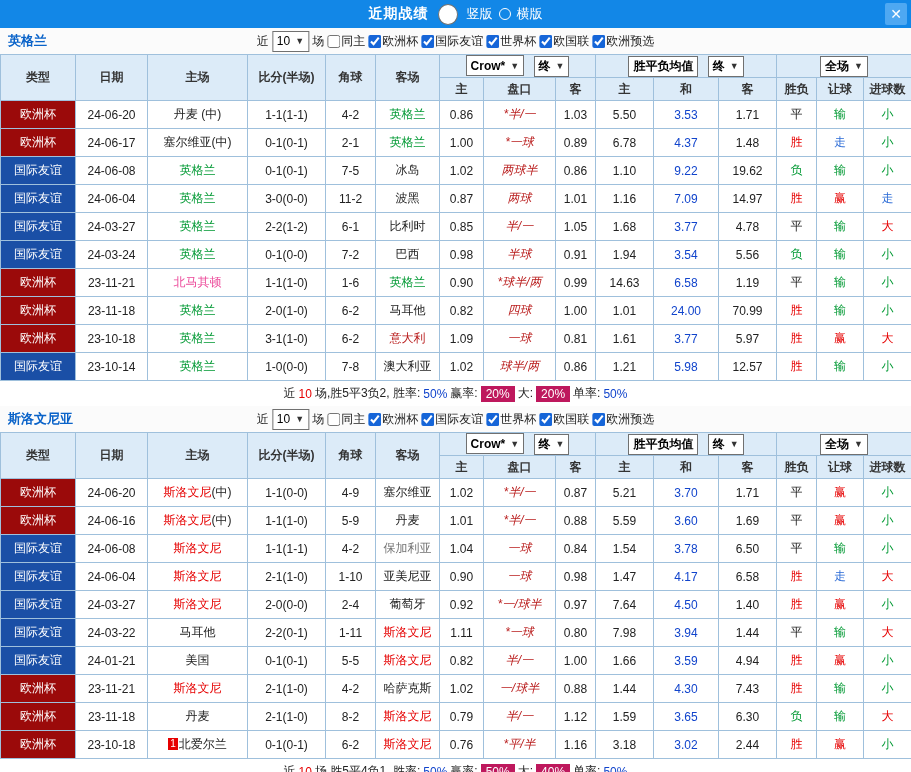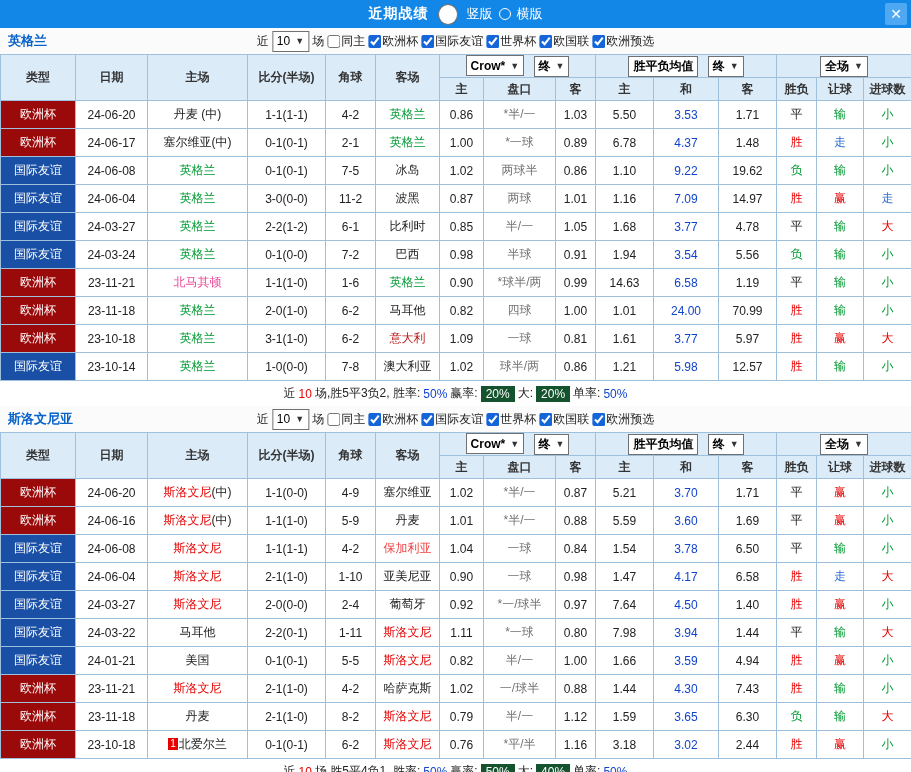--- a/index.html
+++ b/index.html
@@ -34,30 +34,30 @@
   }
   .sel .arr{margin-left:5px;font-size:9px;color:#333;}
   
   table.grid{width:911px;border-collapse:collapse;table-layout:fixed;}
   .grid th,.grid td{
     border:1px solid #9fc0dc;text-align:center;padding:0;height:27px;
     overflow:hidden;white-space:nowrap;
   }
   .grid thead th{background:#dcebf8;font-weight:bold;height:22px;color:#333;}
   .grid td.type{color:#fff;}
-  .grid td.hcp{color:#737373;}
+  .grid td.hcp{color:#b91c1c;font-style:italic;}
   .grid td.draw{color:#1144cc;}
   .sfx{color:#222;}
   .rcard{
     display:inline-block;background:#e60000;color:#fff;font-size:10px;
     line-height:12px;padding:0 2px;margin-right:1px;vertical-align:1px;
   }
   
   .summary{height:25px;display:flex;align-items:center;justify-content:center;gap:3px;font-size:12px;}
-  .summary .badge{background:#14532d;color:#fff;padding:1px 5px;}
+  .summary .badge{background:#be185d;color:#fff;padding:1px 5px;}
 </style>
 </head>
 <body>
 
 <div class="titlebar">
   <span class="title">近期战绩</span>
   <span class="radio sel"></span>
   <span class="rlabel">竖版</span>
   <span class="radio"></span>
   <span class="rlabel">横版</span>
@@ -485,21 +485,21 @@
           <td style="color:#222222">平</td>
           <td style="color:#e60000">赢</td>
           <td style="color:#009933">小</td>
         </tr>
         <tr>
           <td class="type" style="background:#1a4fa6">国际友谊</td>
           <td>24-06-08</td>
           <td><span style="color:#e60000">斯洛文尼</span></td>
           <td>1-1(1-1)</td>
           <td>4-2</td>
-          <td><span style="color:#ef4444">保加利亚</span></td>
+          <td><span style="color:#737373">保加利亚</span></td>
           <td>1.04</td>
           <td class="hcp">一球</td>
           <td>0.84</td>
           <td>1.54</td>
           <td class="draw">3.78</td>
           <td>6.50</td>
           <td style="color:#222222">平</td>
           <td style="color:#009933">输</td>
           <td style="color:#009933">小</td>
         </tr>

